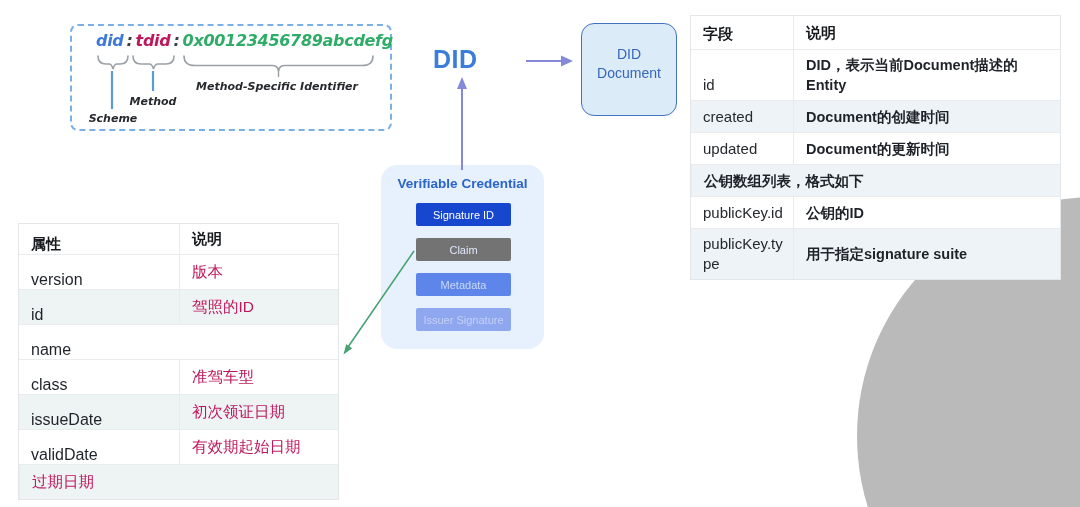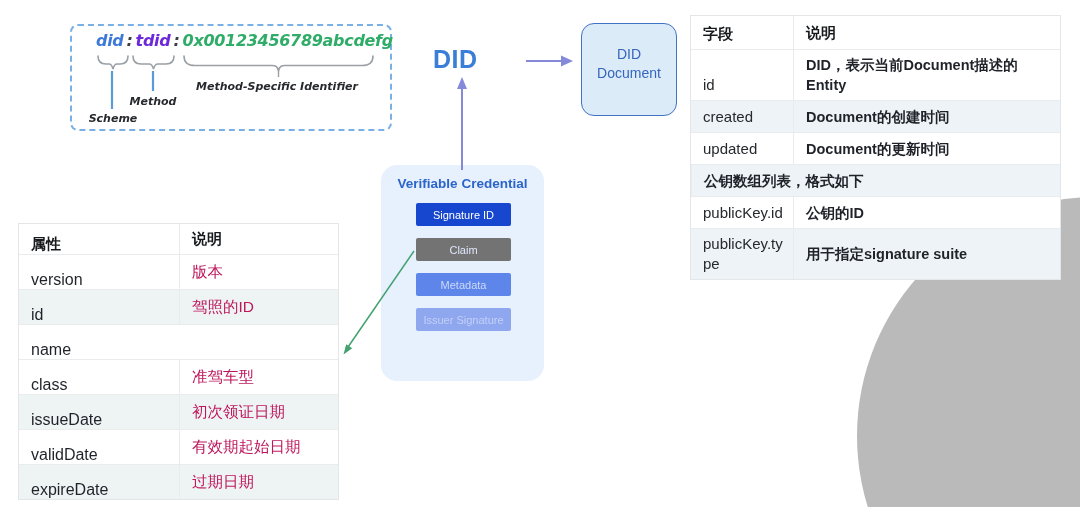--- a/index.html
+++ b/index.html
@@ -10,34 +10,34 @@
   .gray-circle{position:absolute;left:857px;top:197px;width:478px;height:478px;border-radius:50%;
     background:#bababa;z-index:0;}
 
   
   .did-box{position:absolute;left:70px;top:24px;width:322px;height:107px;border:2px dashed #79b0e6;
     border-radius:8px;z-index:2;box-sizing:border-box;}
   .did-string{position:absolute;left:96px;top:31px;font-family:"DejaVu Sans",sans-serif;
     font-style:italic;font-weight:bold;font-size:16px;letter-spacing:-0.3px;white-space:nowrap;z-index:2;}
   .did-string .sep{color:#3c4043;margin:0 3px;}
   .tok-scheme{color:#3d79d9;}
-  .tok-method{color:#6d28d9;}
+  .tok-method{color:#be185d;}
   .tok-ident{color:#2eac68;}
   .br-label{position:absolute;transform:translateX(-50%);font-family:"DejaVu Sans",sans-serif;
     font-style:italic;font-weight:bold;font-size:11px;color:#26292d;white-space:nowrap;z-index:2;}
 
   
   .did-label{position:absolute;left:433px;top:45px;font-size:25px;font-weight:bold;color:#3b7ed8;
     letter-spacing:0.5px;z-index:2;}
   .did-doc{position:absolute;left:581px;top:23px;width:96px;height:93px;background:#dcebf8;
     border:1.4px solid #4272c4;border-radius:13px;z-index:2;box-sizing:border-box;
     text-align:center;padding-top:21px;color:#3566be;font-size:14px;line-height:19px;}
 
   
-  .vc-box{position:absolute;left:381px;top:165px;width:163px;height:216px;background:#e7f0fd;
+  .vc-box{position:absolute;left:381px;top:165px;width:163px;height:184px;background:#e7f0fd;
     border-radius:16px;z-index:2;}
   .vc-title{margin-top:11px;text-align:center;font-size:13.5px;font-weight:bold;color:#2b64ca;}
   .vc-bar{position:absolute;left:35px;width:95px;height:23px;border-radius:2px;display:flex;
     align-items:center;justify-content:center;font-size:11px;}
   .vc-bar.b0{top:38px;background:#1746cf;color:#ffffff;}
   .vc-bar.b1{top:73px;background:#737373;color:#dfe7fb;}
   .vc-bar.b2{top:108px;background:#5d85ea;color:#ccd9f8;}
   .vc-bar.b3{top:143px;background:#8fa7ef;color:#c3d0f7;}
 
   
@@ -119,21 +119,20 @@
     </div>
     <div class="trow tint">
       <div class="c1">issueDate</div>
       <div class="c2">初次领证日期</div>
     </div>
     <div class="trow">
       <div class="c1">validDate</div>
       <div class="c2">有效期起始日期</div>
     </div>
     <div class="trow tint">
-      <div class="c1">expireDate</div>
       <div class="c2">过期日期</div>
     </div>
   </div>
 
   <div class="tbl field-tbl">
     <div class="trow hd">
       <div class="c1">字段</div>
       <div class="c2">说明</div>
     </div>
     <div class="trow">

